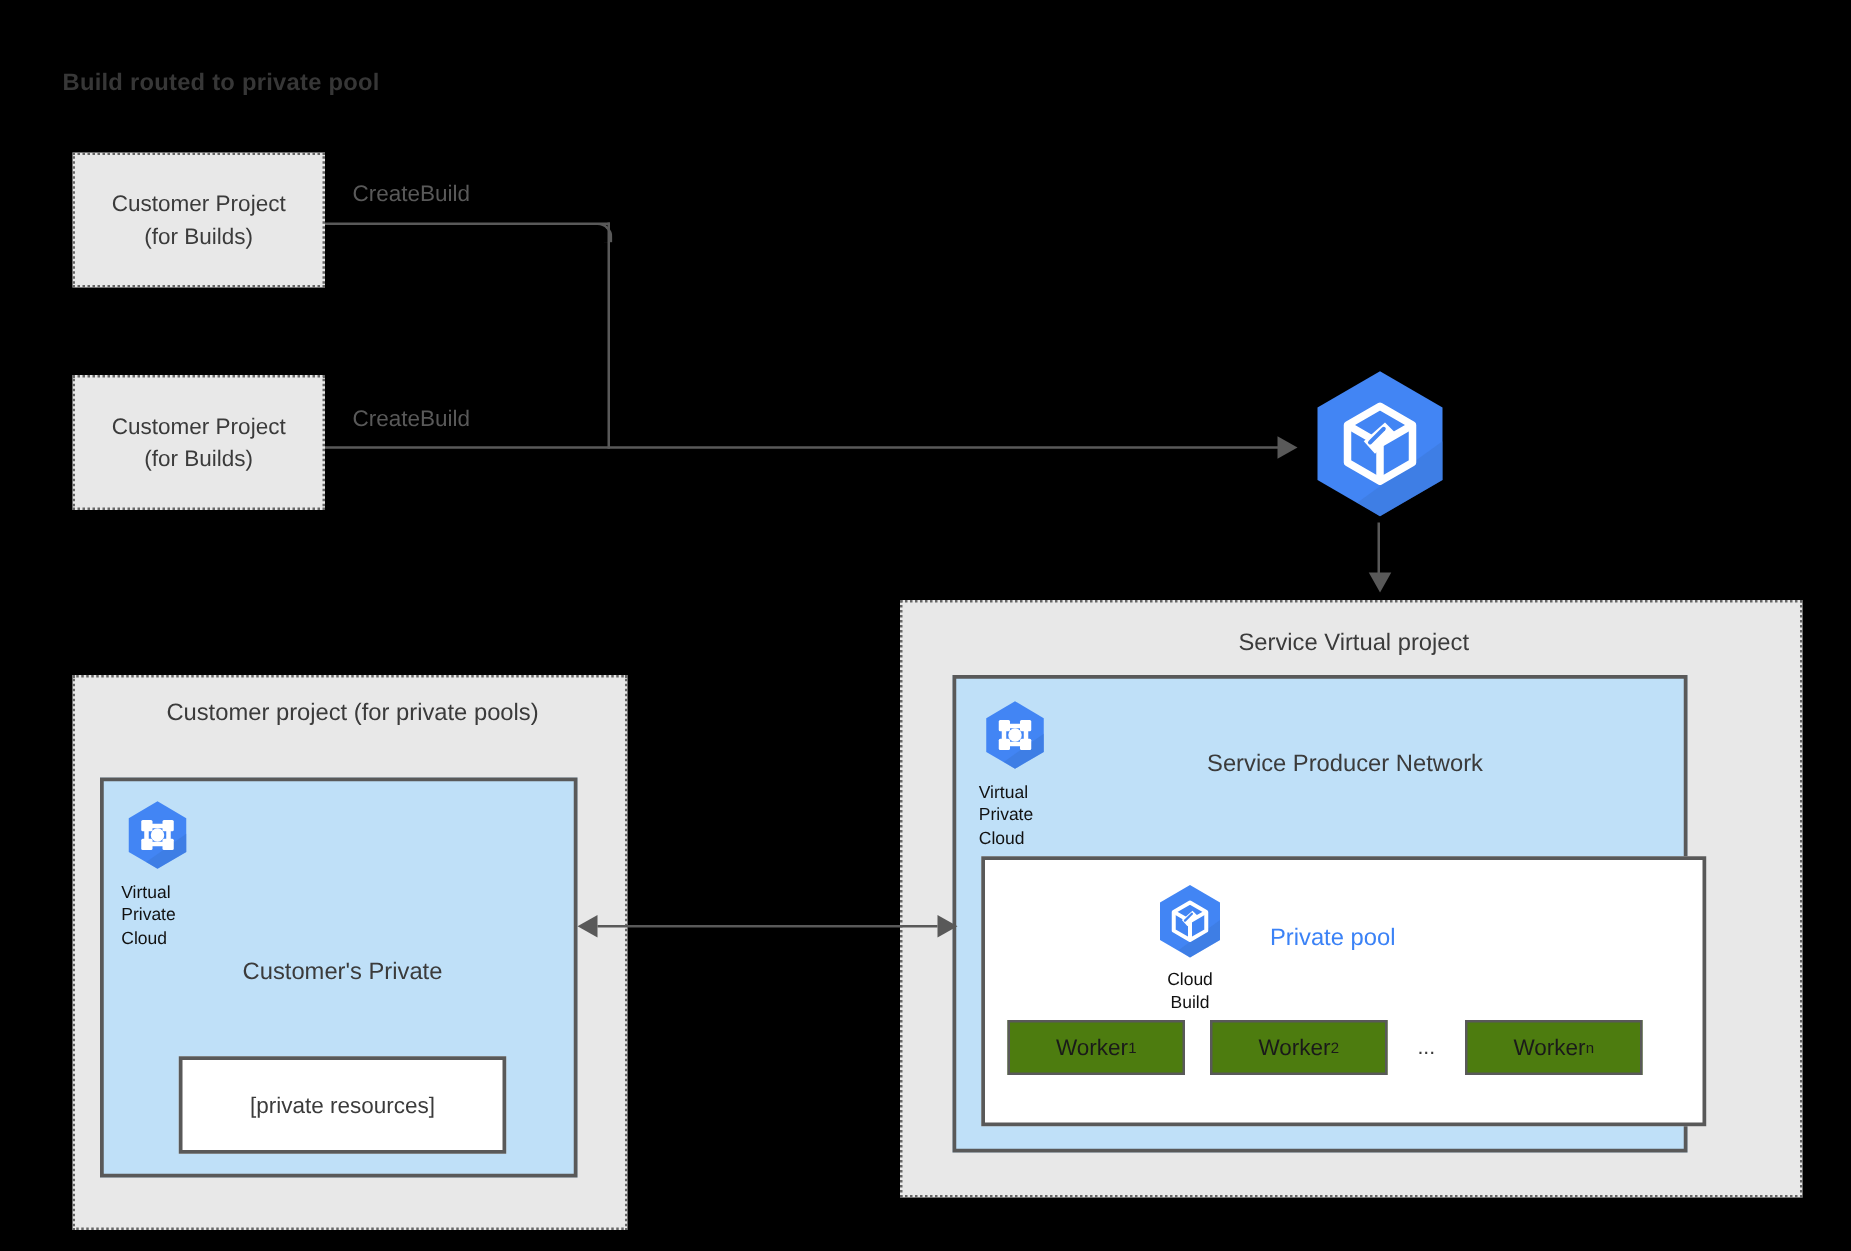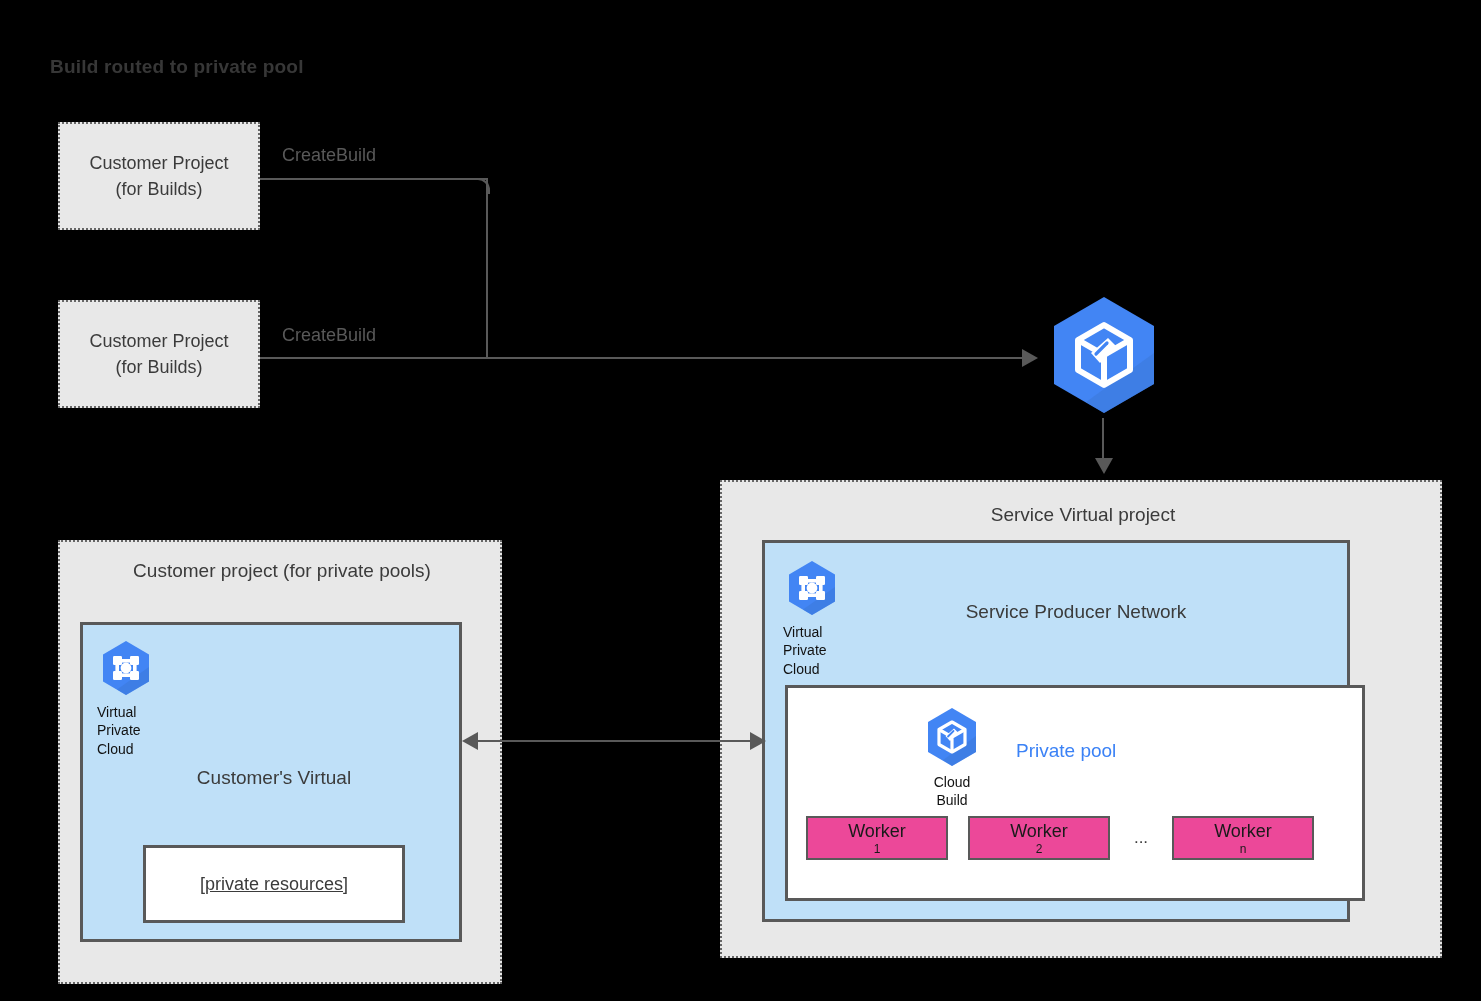--- a/index.html
+++ b/index.html
@@ -132,21 +132,20 @@
     left: 60px; top: 220px;
     width: 262px; height: 78px;
     background: #ffffff;
     border: 3px solid #595959;
     box-sizing: border-box;
     display: flex;
     align-items: center;
     justify-content: center;
     font-size: 18px;
     color: #3b3b3b;
-    text-decoration: underline;
   }
 
   
   .vpc-group { width: 72px; text-align: left; }
   .vpc-caption {
     font-size: 14px;
     color: #111111;
     line-height: 1.32;
     margin-top: 2px;
   }
@@ -203,29 +202,28 @@
 
   
   #workers-row {
     left: 18px; top: 128px;
     width: 544px;
     display: flex;
     align-items: center;
   }
   .worker-box {
     width: 142px; height: 44px;
-    background: #ec4899;
+    background: #4d7c0f;
     border: 2px solid #595959;
     box-sizing: border-box;
     display: flex;
     align-items: center;
     justify-content: center;
     font-size: 18px;
     color: #1a1a1a;
-    flex-direction: column;
   }
   .worker-box sub { font-size: 12px; }
   #worker-gap-1 { width: 20px; }
   #worker-ellipsis {
     width: 62px;
     text-align: center;
     font-size: 17px;
     color: #3b3b3b;
   }
 
@@ -278,21 +276,21 @@
     </svg>
   </div>
 
   <div class="abs conn" id="conn-down-v"></div>
   <div class="abs arrowhead-down" id="arrow-down-sp"></div>
 
   <div class="abs" id="customer-project-outer">
     <div class="abs" id="customer-project-title">Customer project (for private pools)</div>
 
     <div class="abs" id="customers-network-box">
-      <div class="abs" id="customers-network-title">Customer's Virtual</div>
+      <div class="abs" id="customers-network-title">Customer's Private</div>
 
       <div class="abs vpc-group" id="vpc-customer">
         <svg width="58" height="58" viewBox="0 0 58 58">
           <polygon points="29,2 52,15.5 52,42.5 29,56 6,42.5 6,15.5" fill="#4285f4"></polygon>
           <polygon points="52,28 52,42.5 29,56 20,50.5" fill="#3c78d8" opacity="0.55"></polygon>
           <g fill="#ffffff">
             <rect x="16" y="17" width="9" height="9" rx="1.2"></rect>
             <rect x="33" y="17" width="9" height="9" rx="1.2"></rect>
             <rect x="16" y="32" width="9" height="9" rx="1.2"></rect>
             <rect x="33" y="32" width="9" height="9" rx="1.2"></rect>

